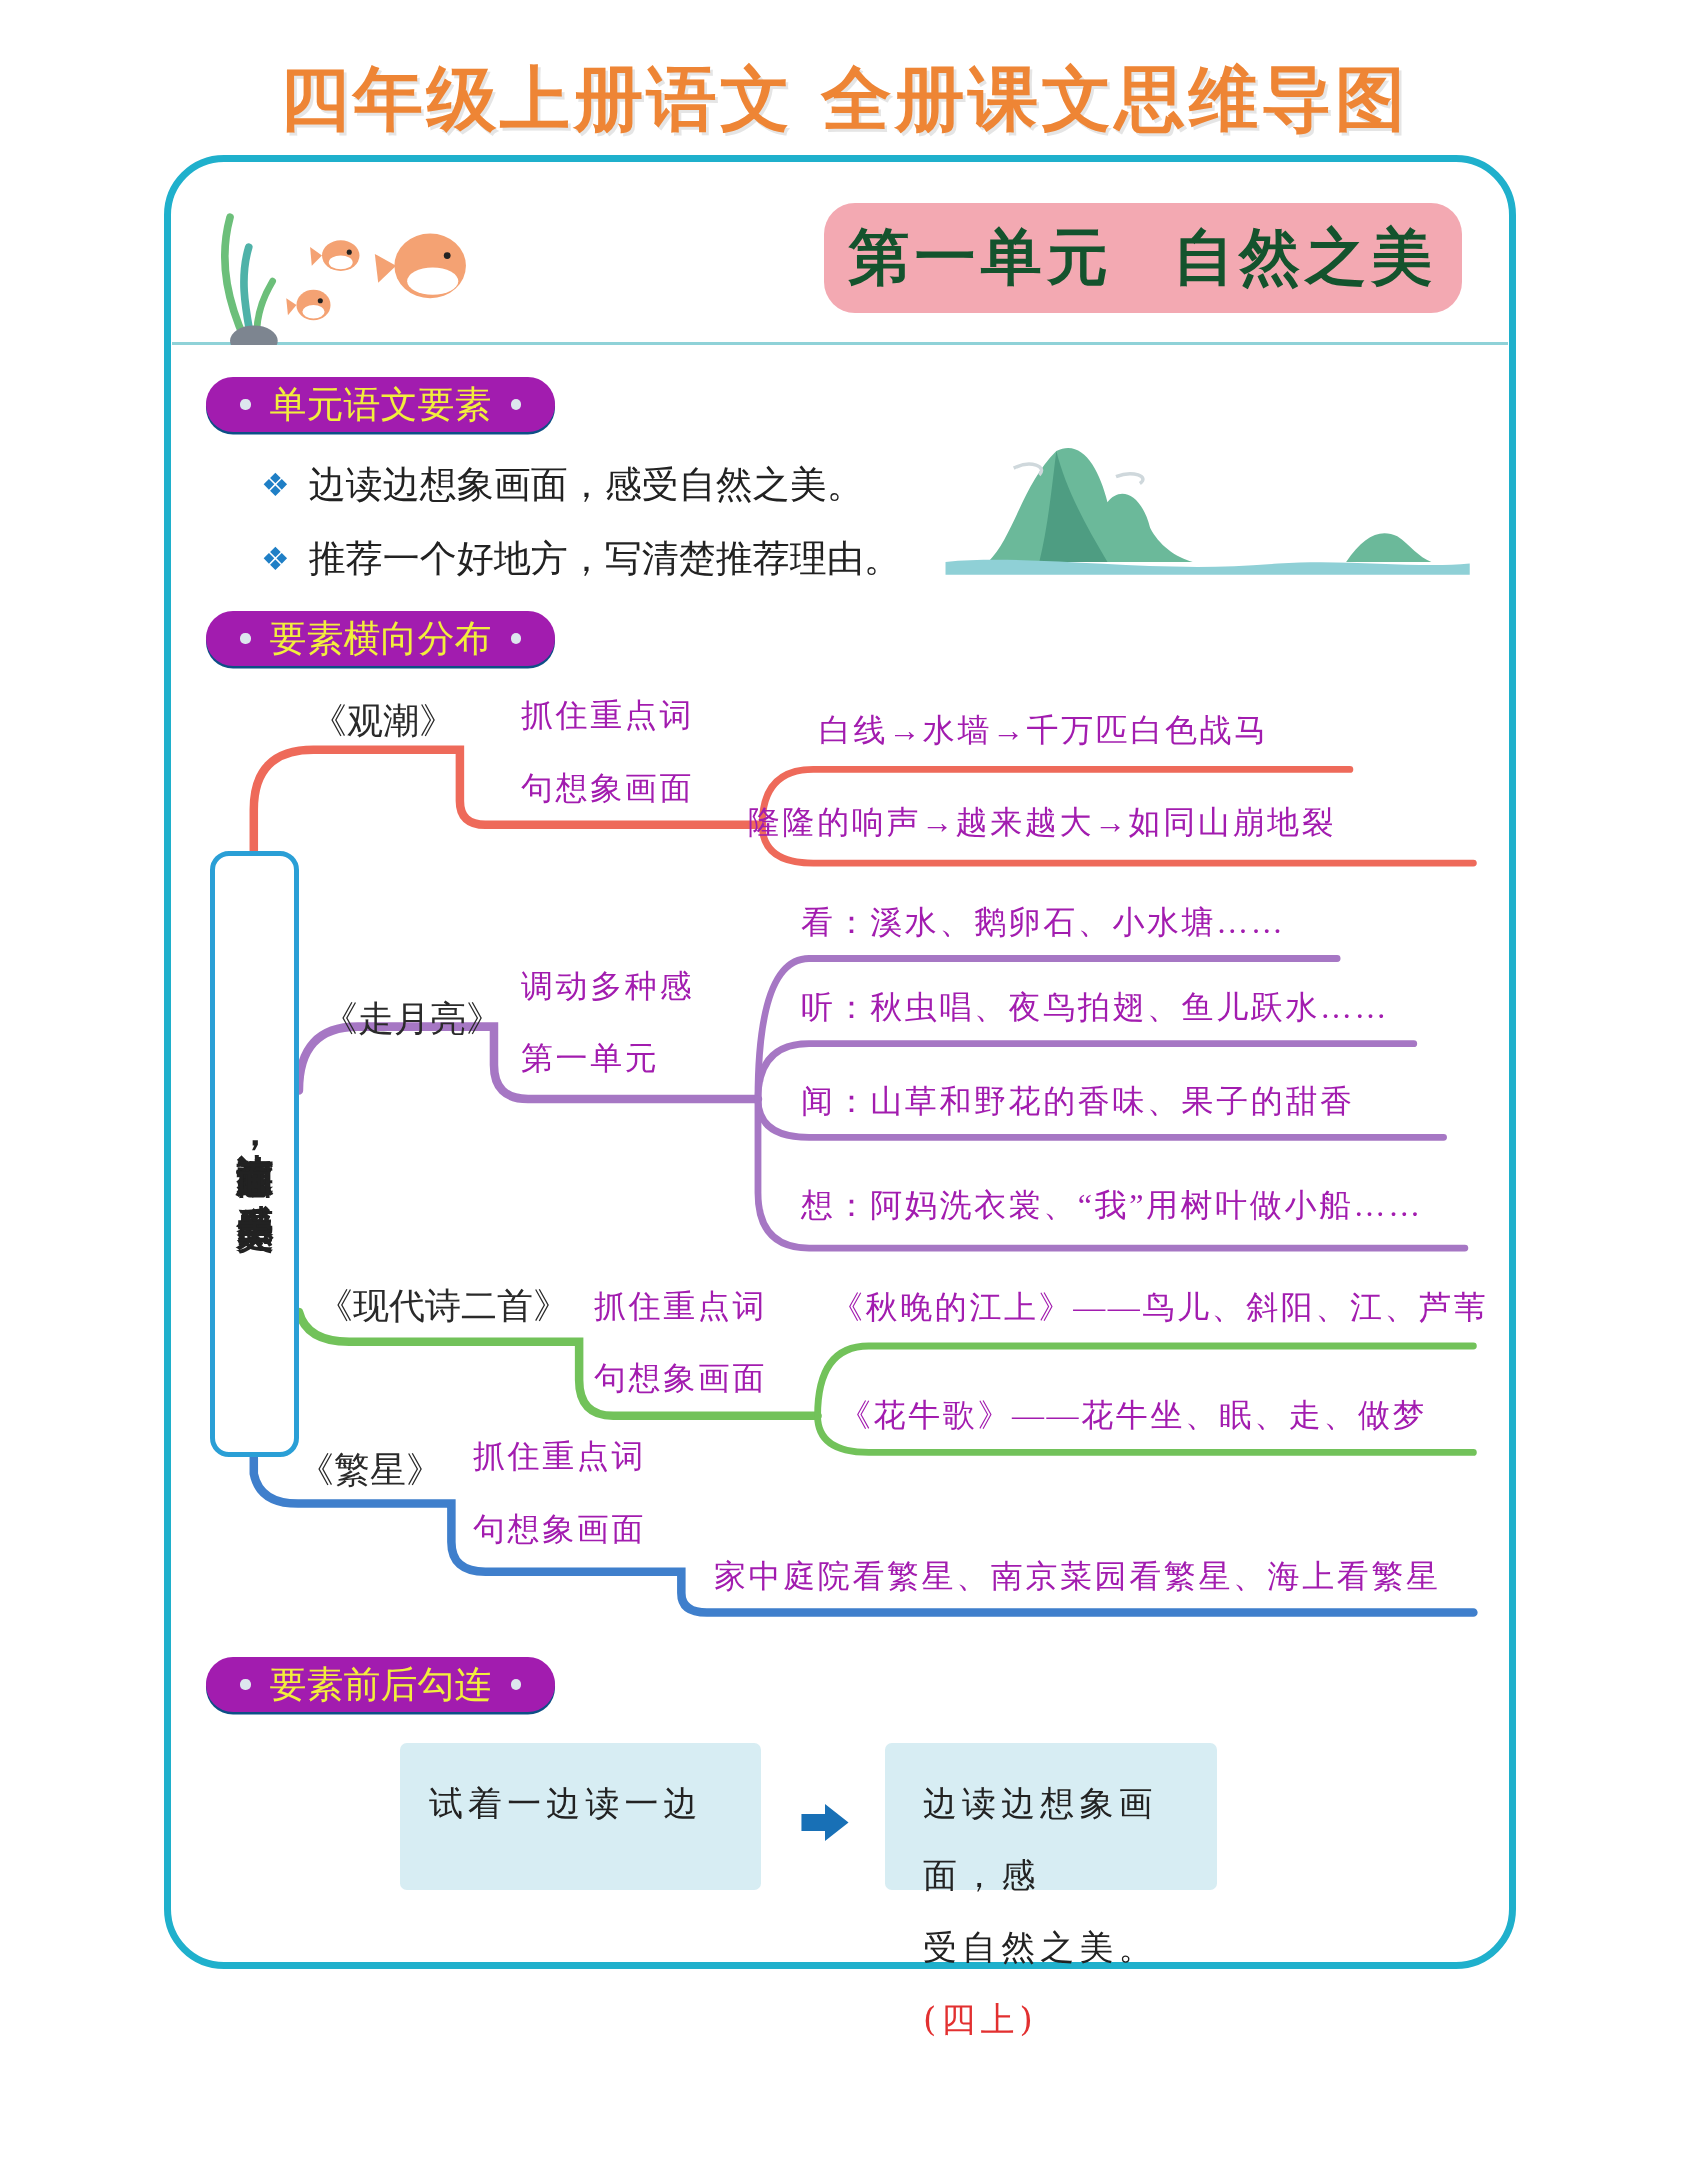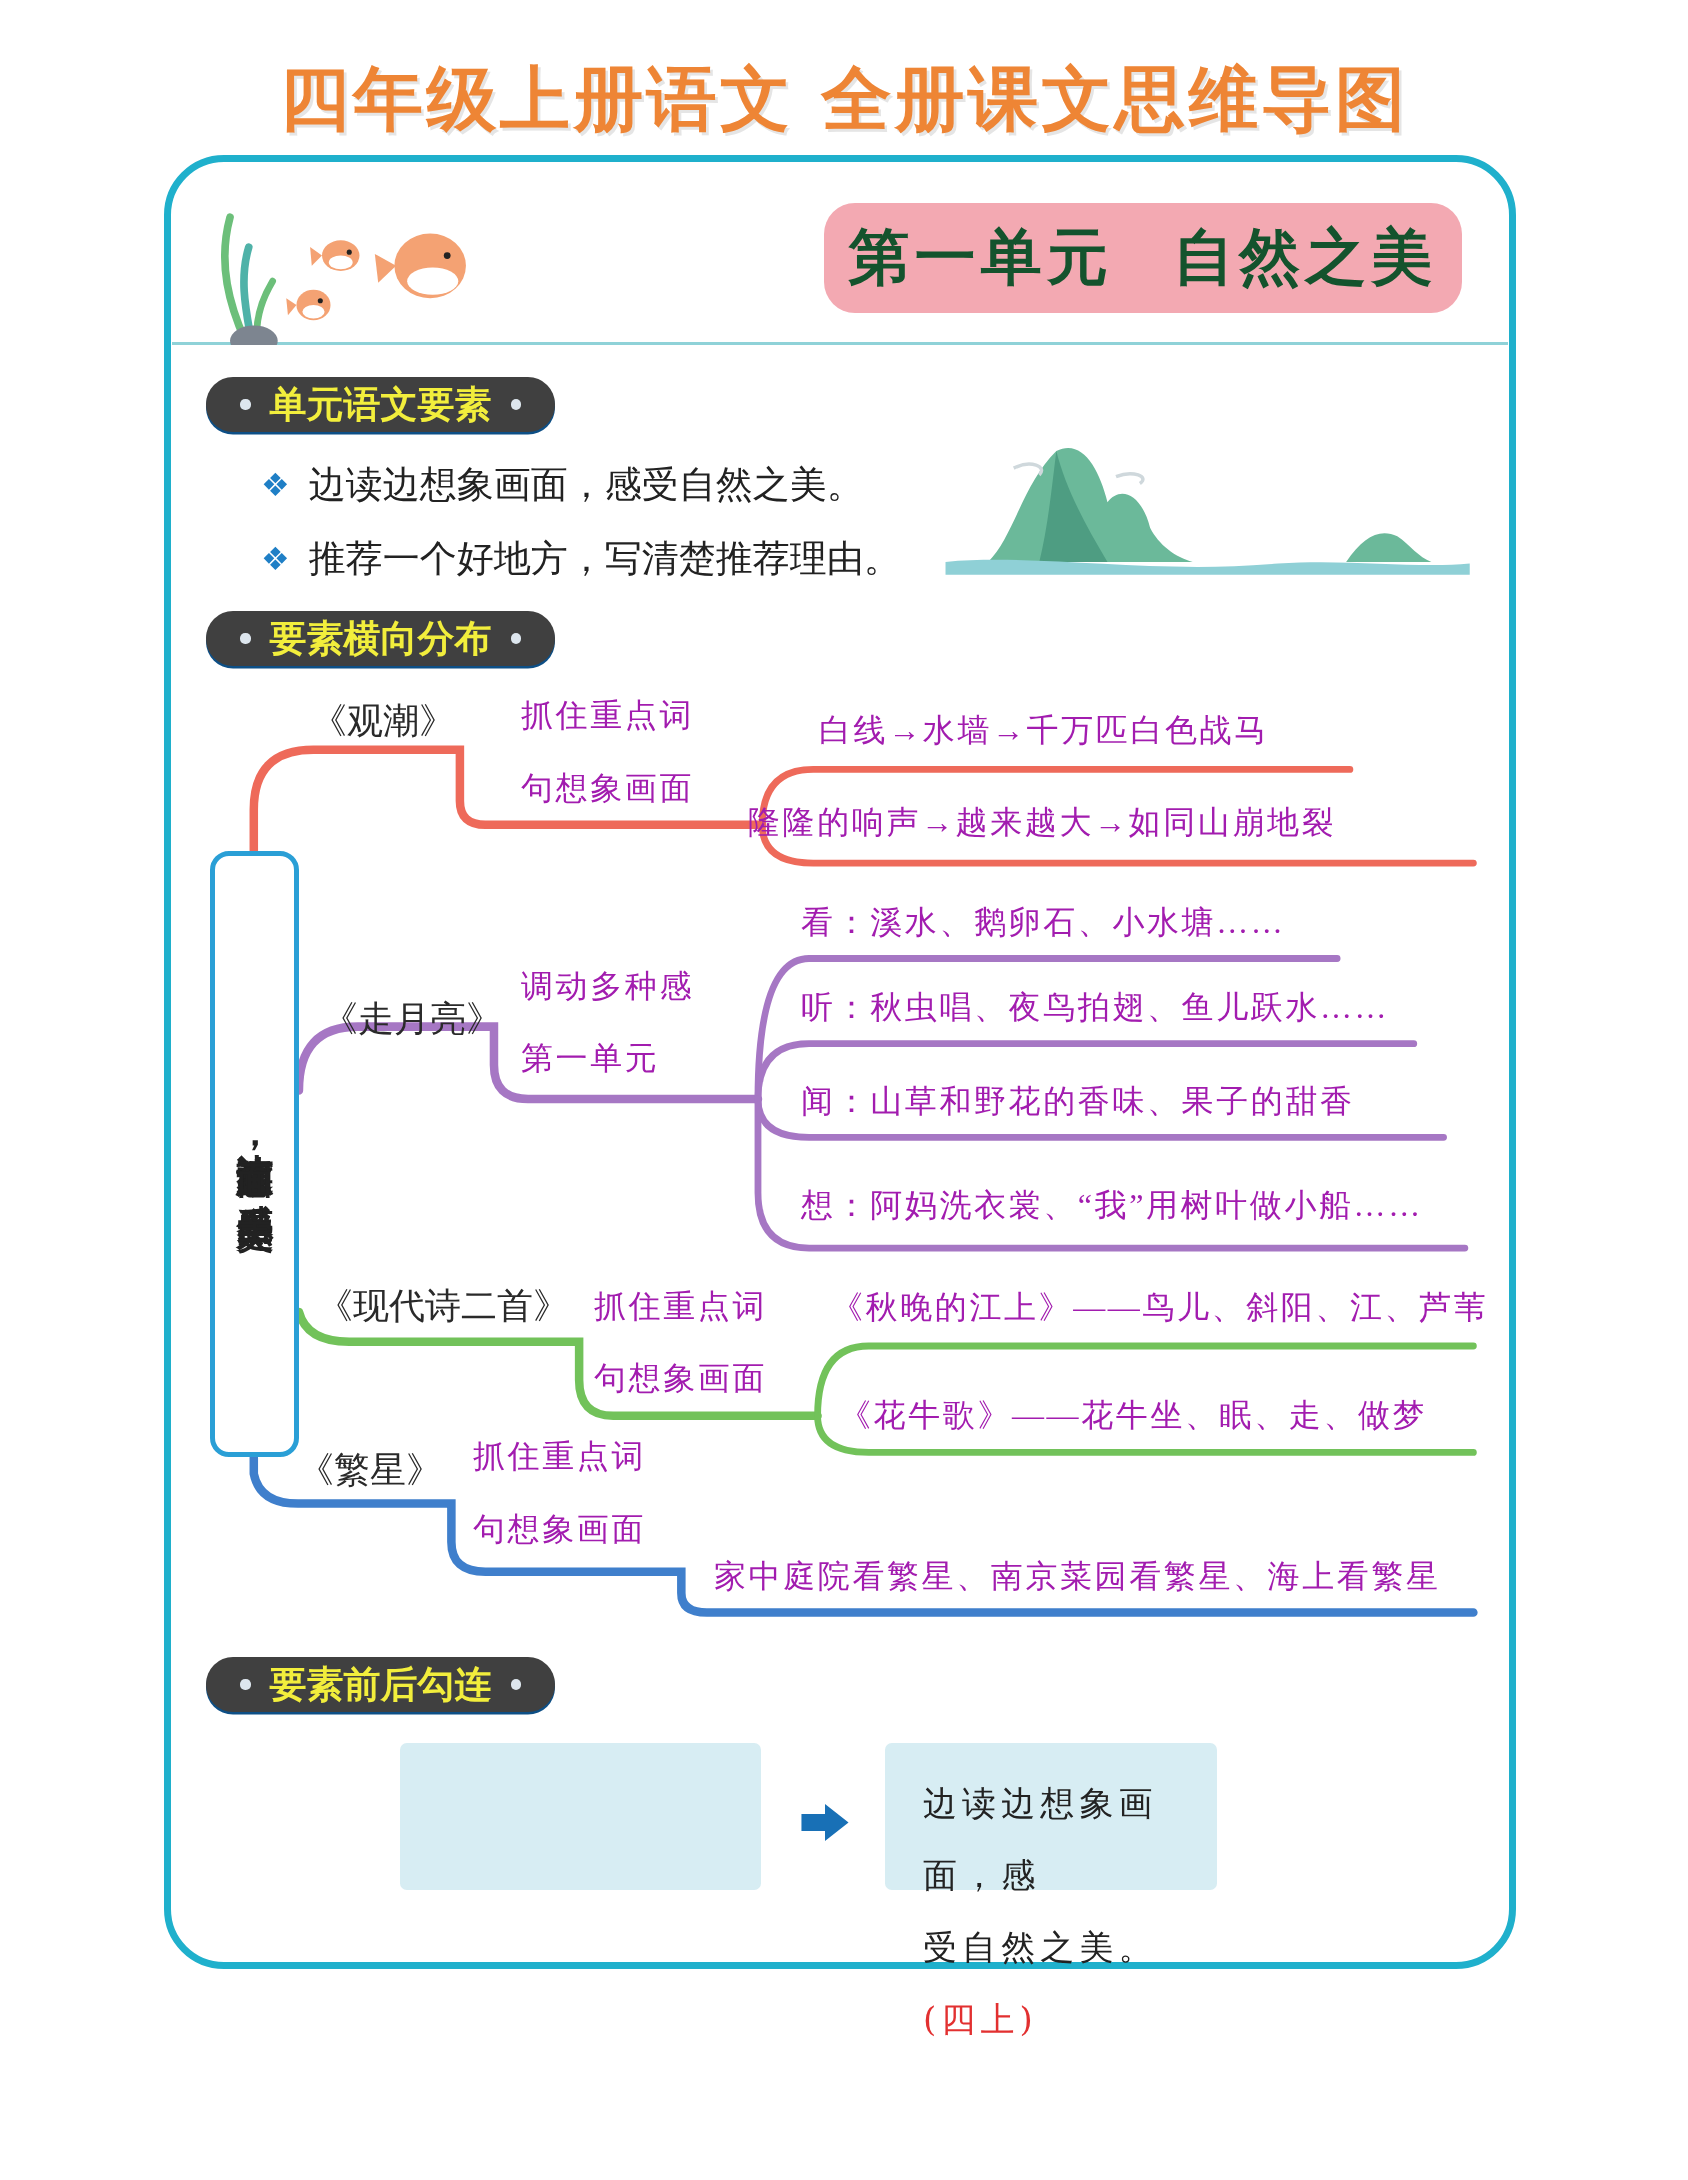--- a/index.html
+++ b/index.html
@@ -3,21 +3,21 @@
 <meta charset="utf-8">
 <style>
   html,body{margin:0;padding:0;background:#ffffff;}
   body{width:1688px;height:2181px;position:relative;overflow:hidden;font-family:"DejaVu Sans","Liberation Sans",sans-serif;}
   .abs{position:absolute;}
   .title{left:0;width:1688px;top:53px;text-align:center;font-size:70px;font-weight:bold;color:#ee8535;letter-spacing:3.4px;text-shadow:2.6px 3.4px 0 #e5e5e5;}
   .frame{left:164px;top:155px;width:1352px;height:1814px;border:7.7px solid #1fb0cc;border-radius:60px;box-sizing:border-box;}
   .header-divider{left:172px;top:342px;width:1336px;height:2.6px;background:#8fd2d8;}
   .badge{left:824px;top:203px;width:638px;height:110px;background:#f3a9b2;border-radius:31px;color:#14532d;font-size:61px;font-weight:bold;display:flex;align-items:center;justify-content:center;letter-spacing:5.1px;}
   .badge .gap{display:inline-block;width:60px;}
-  .pill{height:55px;background:#404040;border-radius:27px;display:flex;align-items:center;justify-content:center;color:#f2ee3c;font-size:37px;font-weight:bold;box-shadow:0 2.6px 0 #0d4f86;}
+  .pill{height:55px;background:#a21caf;border-radius:27px;display:flex;align-items:center;justify-content:center;color:#f2ee3c;font-size:37px;font-weight:normal;box-shadow:0 2.6px 0 #0d4f86;}
   .pill .dot{width:10.2px;height:10.2px;border-radius:50%;background:#dde6ee;margin:0 19px;}
   .bullet{left:261px;font-size:37px;color:#222;display:flex;align-items:center;}
   .bullet .diamond{color:#1f7fc6;font-size:32px;margin-right:19px;}
   .node{font-family:Liberation Serif, serif;font-size:32px;color:#a21caf;white-space:nowrap;letter-spacing:2.6px;}
   .lesson{font-family:"DejaVu Sans","Liberation Sans",sans-serif;font-size:36px;color:#2a2a2a;white-space:nowrap;}
   .central{left:210px;top:851px;width:89px;height:606px;border:5.1px solid #2a9fd6;border-radius:19px;box-sizing:border-box;background:#fff;display:flex;flex-direction:column;align-items:center;justify-content:center;}
   .central span{font-size:37px;font-weight:bold;color:#222;line-height:40px;writing-mode:vertical-rl;letter-spacing:1.7px;}
   .cbox{background:#d7edf3;border-radius:6.8px;font-family:"DejaVu Serif","Liberation Serif",serif;font-size:34px;color:#222;padding:24px 29px;box-sizing:border-box;line-height:72px;letter-spacing:5.1px;}
   .red{color:#e23030;}
   svg.lines{position:absolute;left:0;top:0;}
@@ -141,20 +141,21 @@
 <div class="abs node" style="left:473px;top:1508px;">句想象画面</div>
 <div class="abs node" style="left:714px;top:1555px;">家中庭院看繁星、南京菜园看繁星、海上看繁星</div>
 
 <div class="abs pill" style="left:206px;top:1657px;width:349px;">
   <span class="dot"></span>
   <span>要素前后勾连</span>
   <span class="dot"></span>
 </div>
 
 <div class="abs cbox" style="left:400px;top:1743px;width:361px;height:147px;">
+  <div>试着一边读一边</div>
 </div>
 
 <svg class="abs" style="left:801px;top:1804px" width="48" height="37" viewBox="0 0 56 44">
   <path d="M0 12 L28 12 L28 0 L56 22 L28 44 L28 32 L0 32 Z" fill="#1870b6"></path>
 </svg>
 
 <div class="abs cbox" style="left:885px;top:1743px;width:332px;height:147px;padding-left:38px;">
   <div>边读边想象画面，感</div>
   <div><span>受自然之美。</span><span class="red">(四上)</span></div>
 </div>

